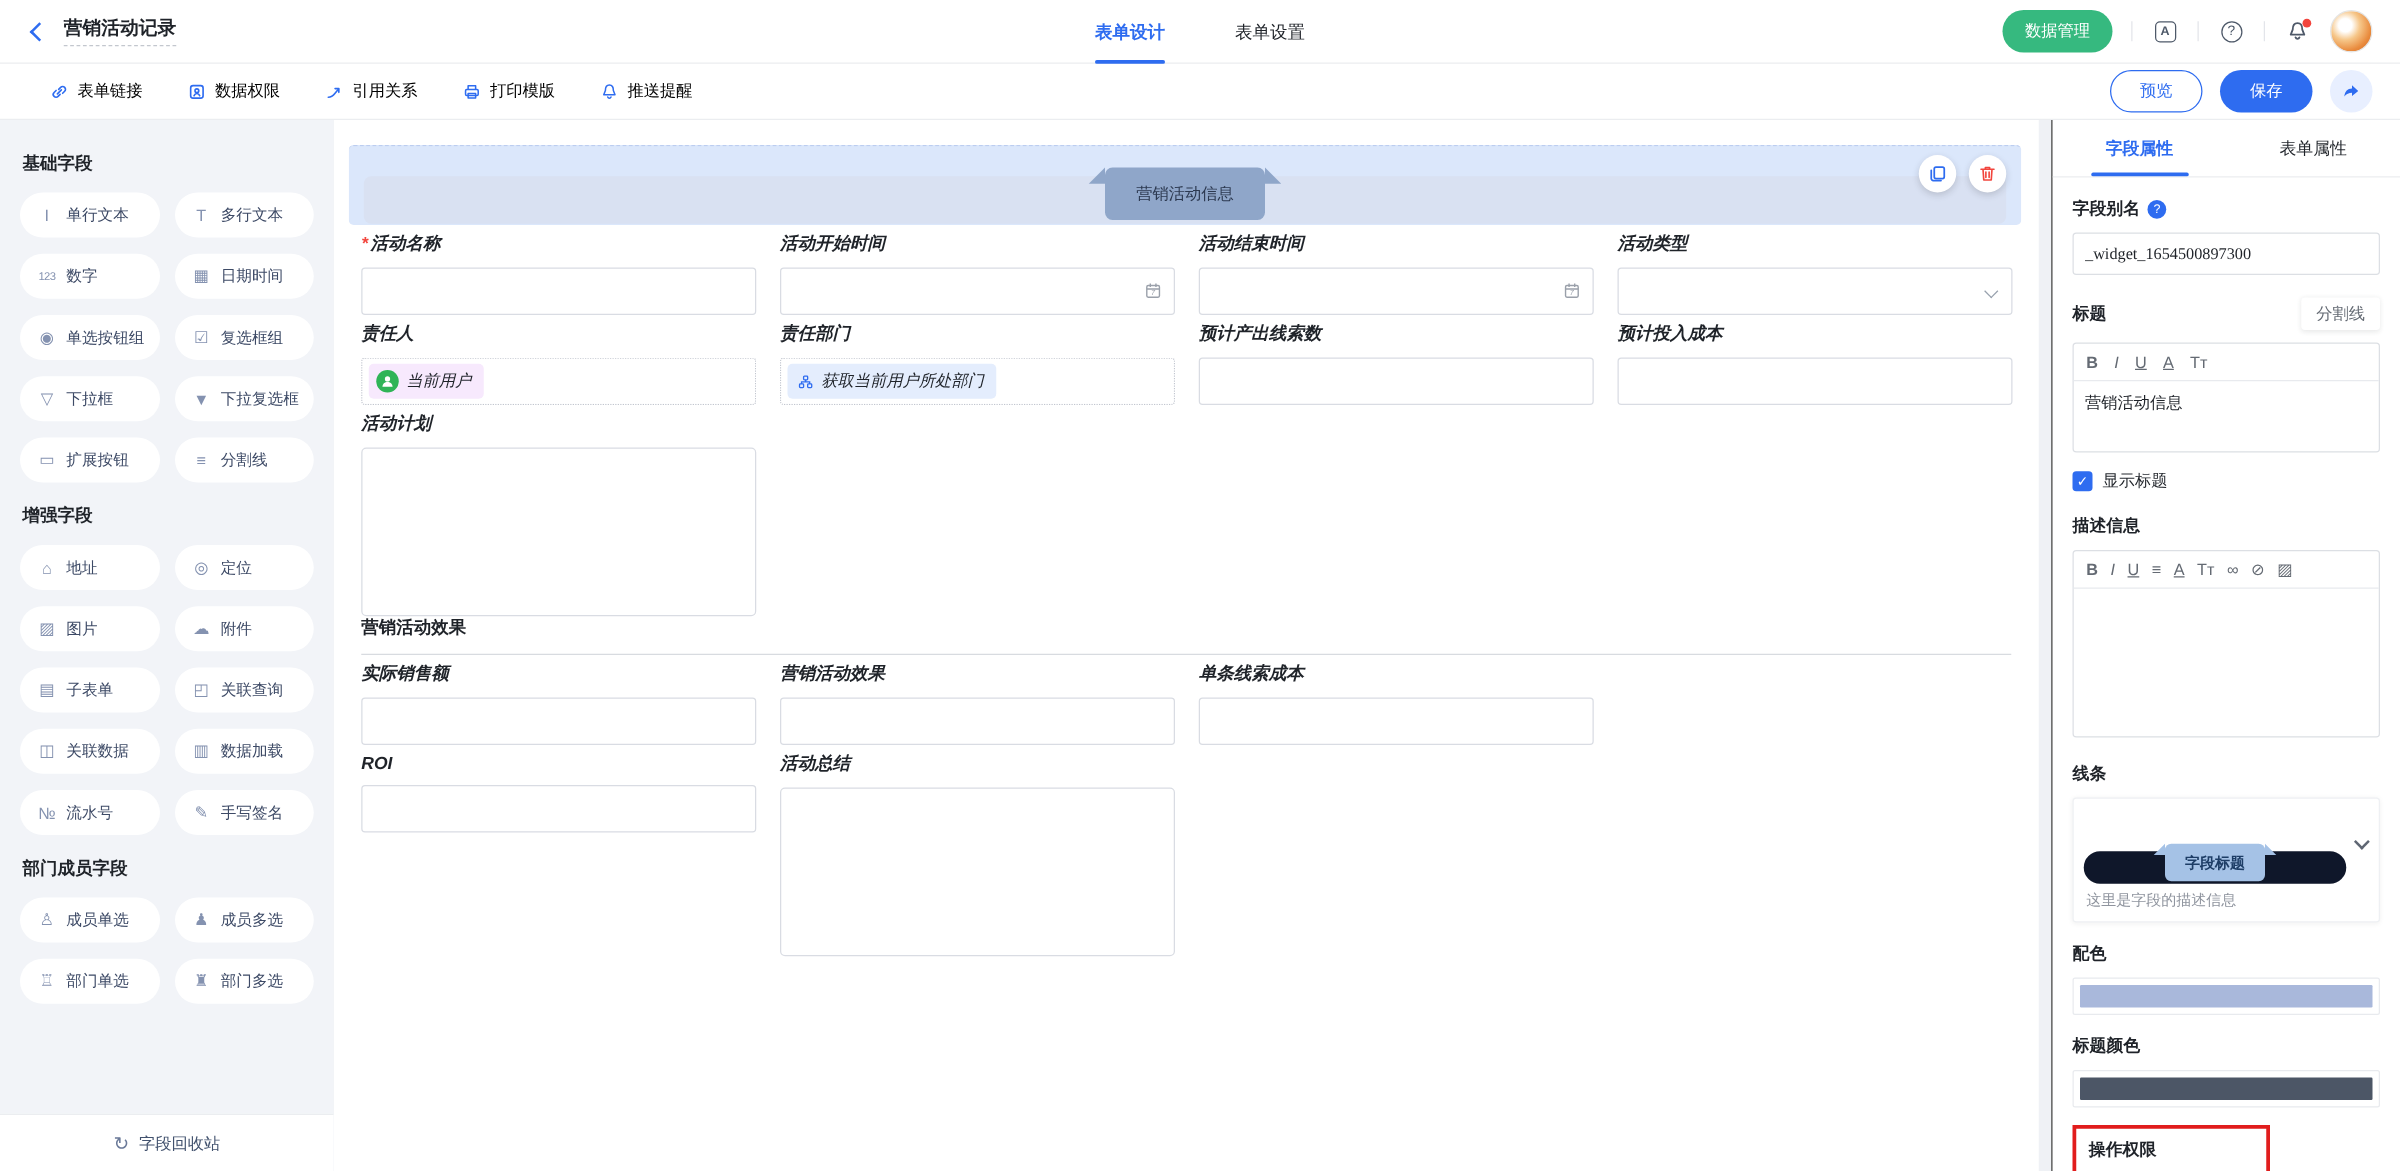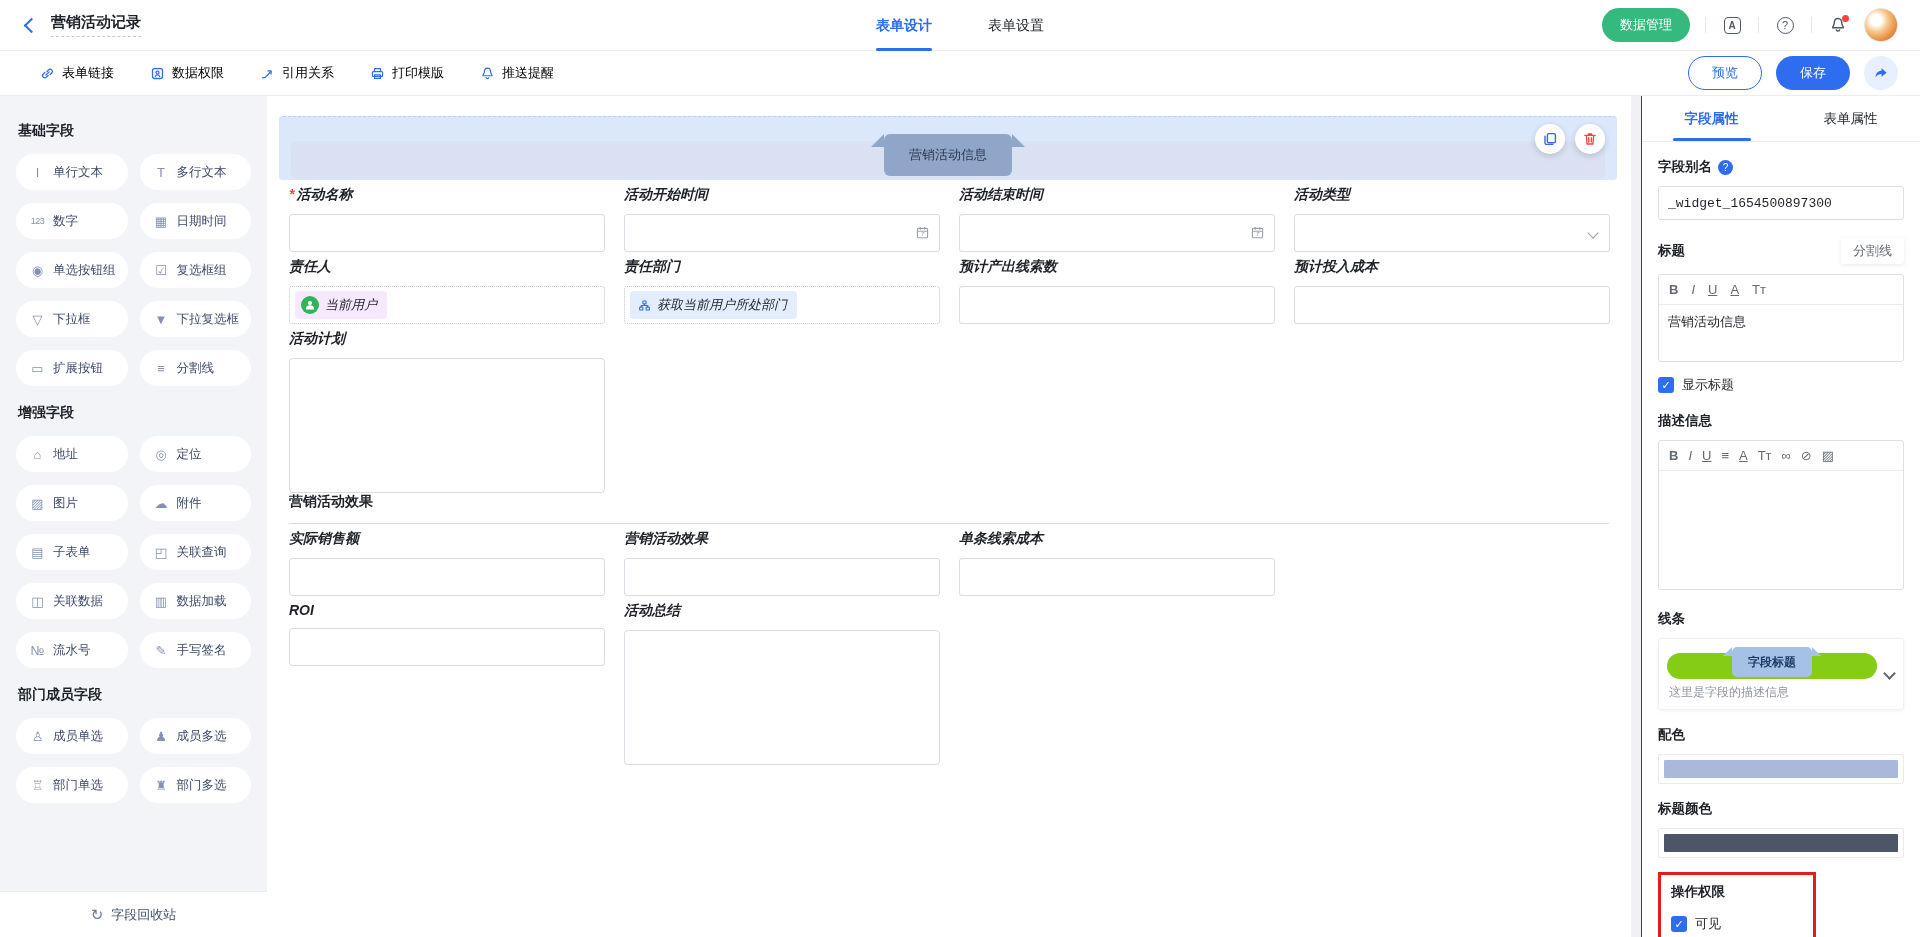--- a/index.html
+++ b/index.html
@@ -77,34 +77,34 @@
 
   
   .panel { width:279px; flex:none; background:#fff; border-left:1px solid #404040; display:flex; flex-direction:column; overflow:hidden; }
   .p-tabs { height:46px; border-bottom:1px solid #ebedf0; display:flex; flex:none; }
   .p-tab { flex:1; display:flex; align-items:center; justify-content:center; font-size:13.5px; cursor:pointer; position:relative; color:#1f2329; }
   .p-tab.active { color:#2e6cf0; font-weight:600; }
   .p-tab.active::after { content:""; position:absolute; bottom:0; left:50%; transform:translateX(-50%); width:78px; height:3px; border-radius:2px; background:#2e6cf0; }
   .p-body { padding:16px 16px 12px; overflow:hidden; }
   .p-label { font-size:13.5px; font-weight:700; display:flex; align-items:center; gap:6px; }
   .q-circ { width:15px; height:15px; border-radius:50%; background:#2e6cf0; color:#fff; font-size:10px; font-weight:400; display:flex; align-items:center; justify-content:center; cursor:pointer; }
-  .p-input { width:100%; height:34px; border:1px solid #dcdfe4; border-radius:3px; font-size:13px; color:#1f2329; padding:0 9px; margin-top:10px; font-family:Liberation Mono, monospace; }
+  .p-input { width:100%; height:34px; border:1px solid #dcdfe4; border-radius:3px; font-size:13px; color:#1f2329; padding:0 9px; margin-top:10px; font-family:Liberation Serif, serif; }
   .title-row { display:flex; align-items:center; justify-content:space-between; margin-top:18px; }
   .type-chip { font-size:13px; color:#646a73; background:#fff; box-shadow:0 1px 4px rgba(31,35,41,.10); padding:4px 12px; border-radius:3px; }
   .editor { border:1px solid #dcdfe4; border-radius:3px; margin-top:10px; }
   .rt-bar { height:30px; border-bottom:1px solid #e8eaee; display:flex; align-items:center; gap:13px; padding:0 10px; }
   .rt { font-size:13px; color:#646a73; cursor:pointer; line-height:1; }
   .rt.b { font-weight:700; } .rt.i { font-style:italic; } .rt.u,.rt.a { text-decoration:underline; }
   .ed-content { padding:8px 9px; font-size:13px; min-height:56px; cursor:text; }
   .ed-content.tall { min-height:118px; }
   .cb-row { display:flex; align-items:center; gap:8px; margin-top:14px; font-size:13px; cursor:pointer; }
   .cbx { width:16px; height:16px; border-radius:3px; background:#2e6cf0; color:#fff; font-size:11px; display:flex; align-items:center; justify-content:center; flex:none; }
   .mt18 { margin-top:18px; } .mt20 { margin-top:20px; } .mt16 { margin-top:16px; }
   .line-sel { margin-top:10px; background:#fff; border:1px solid #eef0f3; border-radius:3px; box-shadow:0 1px 4px rgba(31,35,41,.06); padding:14px 26px 8px 8px; position:relative; cursor:pointer; }
-  .lp-bar { position:relative; height:26px; background:#84cc16; border-radius:13px; }
+  .lp-bar { position:relative; height:26px; background:#0f172a; border-radius:13px;margin-top:28px; }
   .lp-tab { position:absolute; left:50%; transform:translateX(-50%); top:-6px; height:30px; padding:0 16px; background:#a5c2e6; border-radius:5px; display:flex; align-items:center; font-size:12px; font-weight:700; color:#1d3d66; }
   .lp-tab::before { content:""; position:absolute; left:-9px; top:0; border-bottom:9px solid #a5c2e6; border-left:9px solid transparent; }
   .lp-tab::after  { content:""; position:absolute; right:-9px; top:0; border-bottom:9px solid #a5c2e6; border-right:9px solid transparent; }
   .lp-desc { font-size:12px; color:#8f949e; margin-top:5px; padding-left:2px; }
   .line-chevron { position:absolute; right:9px; top:30px; width:9px; height:9px; border-right:2px solid #5f6673; border-bottom:2px solid #5f6673; transform:rotate(45deg); }
   .swatch-box { margin-top:10px; border:1px solid #e8eaee; border-radius:2px; padding:5px; cursor:pointer; }
   .swatch-bar { display:block; height:18px; border-radius:1px; }
   .perm-box { margin-top:14px; border:3px solid #e11d1d; width:158px; padding:8px 10px 12px; }
 </style>
 </head>

